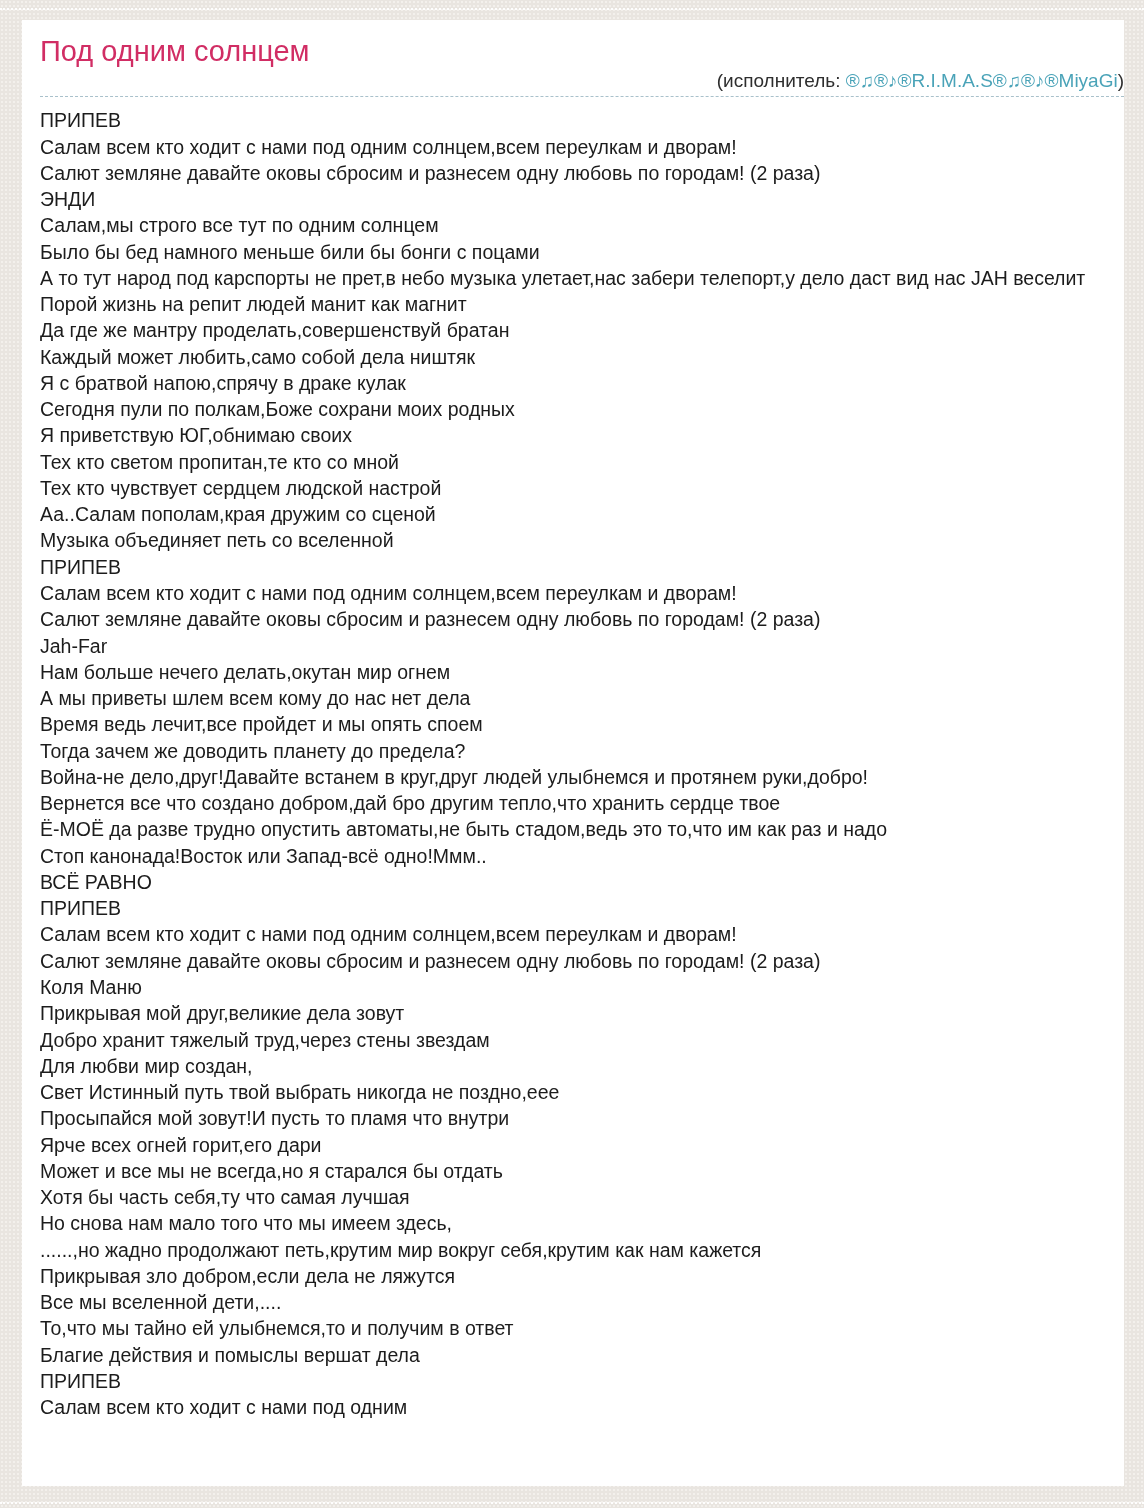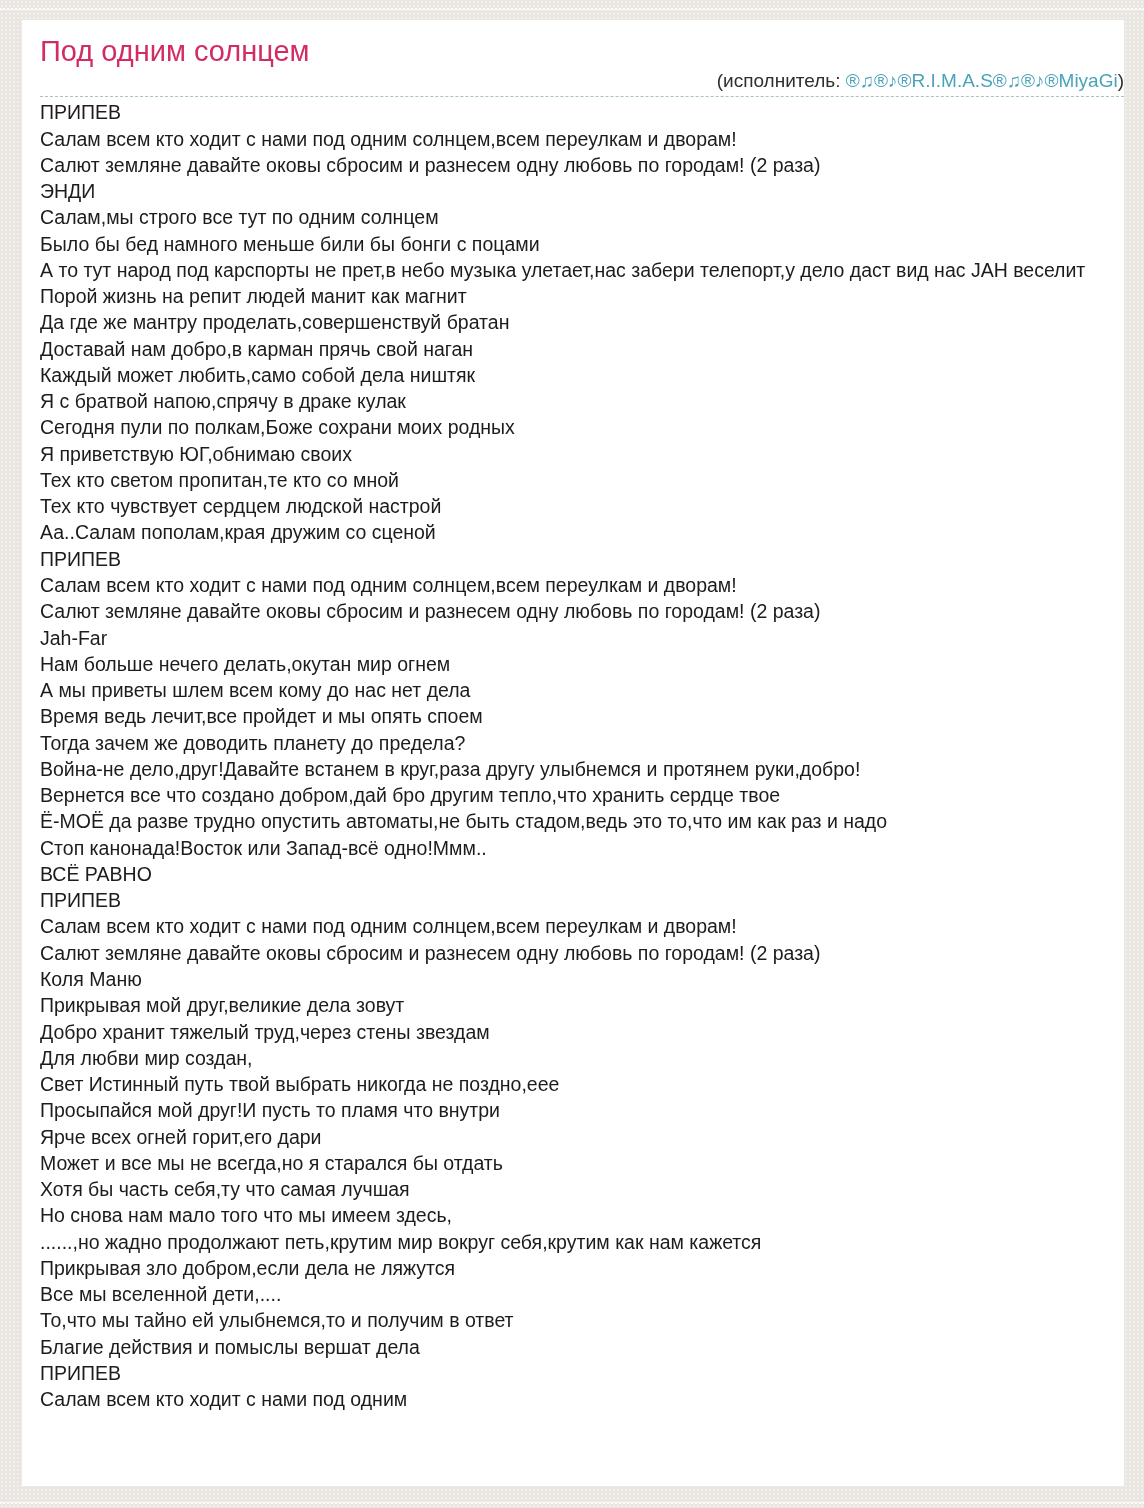--- a/index.html
+++ b/index.html
@@ -54,21 +54,21 @@
     color:var(--artist_teal);
     text-decoration:none;
     cursor:pointer;
   }
   .header-divider{
     margin-top:4px;
     height:1px;
     border-bottom:1px dashed var(--divider_dash);
   }
   .lyrics{
-    margin-top:2px;
+    margin-top:10px;
     font-size:19.5px;
     line-height:26.27px;
     color:var(--text);
   }
   .lyric-line{
     white-space:pre;
   }
 </style>
 </head>
 <body>
@@ -88,50 +88,50 @@
   <div class="lyrics">
       <div class="lyric-line">ПРИПЕВ</div>
       <div class="lyric-line">Салам всем кто ходит с нами под одним солнцем,всем переулкам и дворам!</div>
       <div class="lyric-line">Салют земляне давайте оковы сбросим и разнесем одну любовь по городам! (2 раза)</div>
       <div class="lyric-line">ЭНДИ</div>
       <div class="lyric-line">Салам,мы строго все тут по одним солнцем</div>
       <div class="lyric-line">Было бы бед намного меньше били бы бонги с поцами</div>
       <div class="lyric-line">А то тут народ под карспорты не прет,в небо музыка улетает,нас забери телепорт,у дело даст вид нас JAH веселит</div>
       <div class="lyric-line">Порой жизнь на репит людей манит как магнит</div>
       <div class="lyric-line">Да где же мантру проделать,совершенствуй братан</div>
-      <div class="lyric-line">Доставай нам добро,в карман прячь свой наган</div>
       <div class="lyric-line">Каждый может любить,само собой дела ништяк</div>
       <div class="lyric-line">Я с братвой напою,спрячу в драке кулак</div>
       <div class="lyric-line">Сегодня пули по полкам,Боже сохрани моих родных</div>
       <div class="lyric-line">Я приветствую ЮГ,обнимаю своих</div>
       <div class="lyric-line">Тех кто светом пропитан,те кто со мной</div>
       <div class="lyric-line">Тех кто чувствует сердцем людской настрой</div>
       <div class="lyric-line">Аа..Салам пополам,края дружим со сценой</div>
+      <div class="lyric-line">Музыка объединяет петь со вселенной</div>
       <div class="lyric-line">ПРИПЕВ</div>
       <div class="lyric-line">Салам всем кто ходит с нами под одним солнцем,всем переулкам и дворам!</div>
       <div class="lyric-line">Салют земляне давайте оковы сбросим и разнесем одну любовь по городам! (2 раза)</div>
       <div class="lyric-line">Jah-Far</div>
       <div class="lyric-line">Нам больше нечего делать,окутан мир огнем</div>
       <div class="lyric-line">А мы приветы шлем всем кому до нас нет дела</div>
       <div class="lyric-line">Время ведь лечит,все пройдет и мы опять споем</div>
       <div class="lyric-line">Тогда зачем же доводить планету до предела?</div>
-      <div class="lyric-line">Война-не дело,друг!Давайте встанем в круг,раза другу улыбнемся и протянем руки,добро!</div>
+      <div class="lyric-line">Война-не дело,друг!Давайте встанем в круг,друг людей улыбнемся и протянем руки,добро!</div>
       <div class="lyric-line">Вернется все что создано добром,дай бро другим тепло,что хранить сердце твое</div>
       <div class="lyric-line">Ё-МОЁ да разве трудно опустить автоматы,не быть стадом,ведь это то,что им как раз и надо</div>
       <div class="lyric-line">Стоп канонада!Восток или Запад-всё одно!Ммм..</div>
       <div class="lyric-line">ВСЁ РАВНО</div>
       <div class="lyric-line">ПРИПЕВ</div>
       <div class="lyric-line">Салам всем кто ходит с нами под одним солнцем,всем переулкам и дворам!</div>
       <div class="lyric-line">Салют земляне давайте оковы сбросим и разнесем одну любовь по городам! (2 раза)</div>
       <div class="lyric-line">Коля Маню</div>
       <div class="lyric-line">Прикрывая мой друг,великие дела зовут</div>
       <div class="lyric-line">Добро хранит тяжелый труд,через стены звездам</div>
       <div class="lyric-line">Для любви мир создан,</div>
       <div class="lyric-line">Свет Истинный путь твой выбрать никогда не поздно,еее</div>
-      <div class="lyric-line">Просыпайся мой друг!И пусть то пламя что внутри</div>
+      <div class="lyric-line">Просыпайся мой зовут!И пусть то пламя что внутри</div>
       <div class="lyric-line">Ярче всех огней горит,его дари</div>
       <div class="lyric-line">Может и все мы не всегда,но я старался бы отдать</div>
       <div class="lyric-line">Хотя бы часть себя,ту что самая лучшая</div>
       <div class="lyric-line">Но снова нам мало того что мы имеем здесь,</div>
       <div class="lyric-line">......,но жадно продолжают петь,крутим мир вокруг себя,крутим как нам кажется</div>
       <div class="lyric-line">Прикрывая зло добром,если дела не ляжутся</div>
       <div class="lyric-line">Все мы вселенной дети,....</div>
       <div class="lyric-line">То,что мы тайно ей улыбнемся,то и получим в ответ</div>
       <div class="lyric-line">Благие действия и помыслы вершат дела</div>
       <div class="lyric-line">ПРИПЕВ</div>

